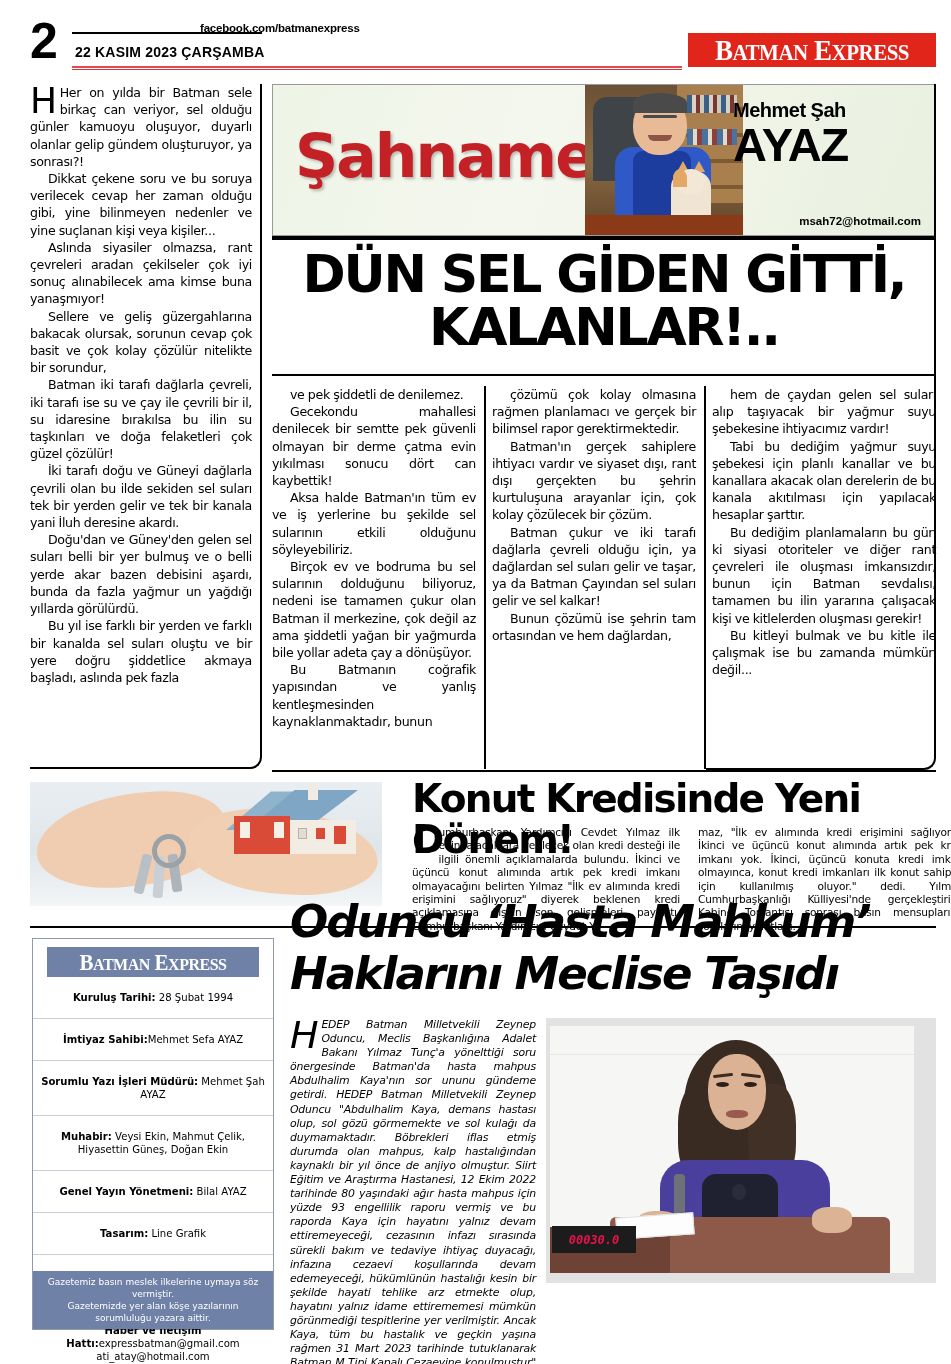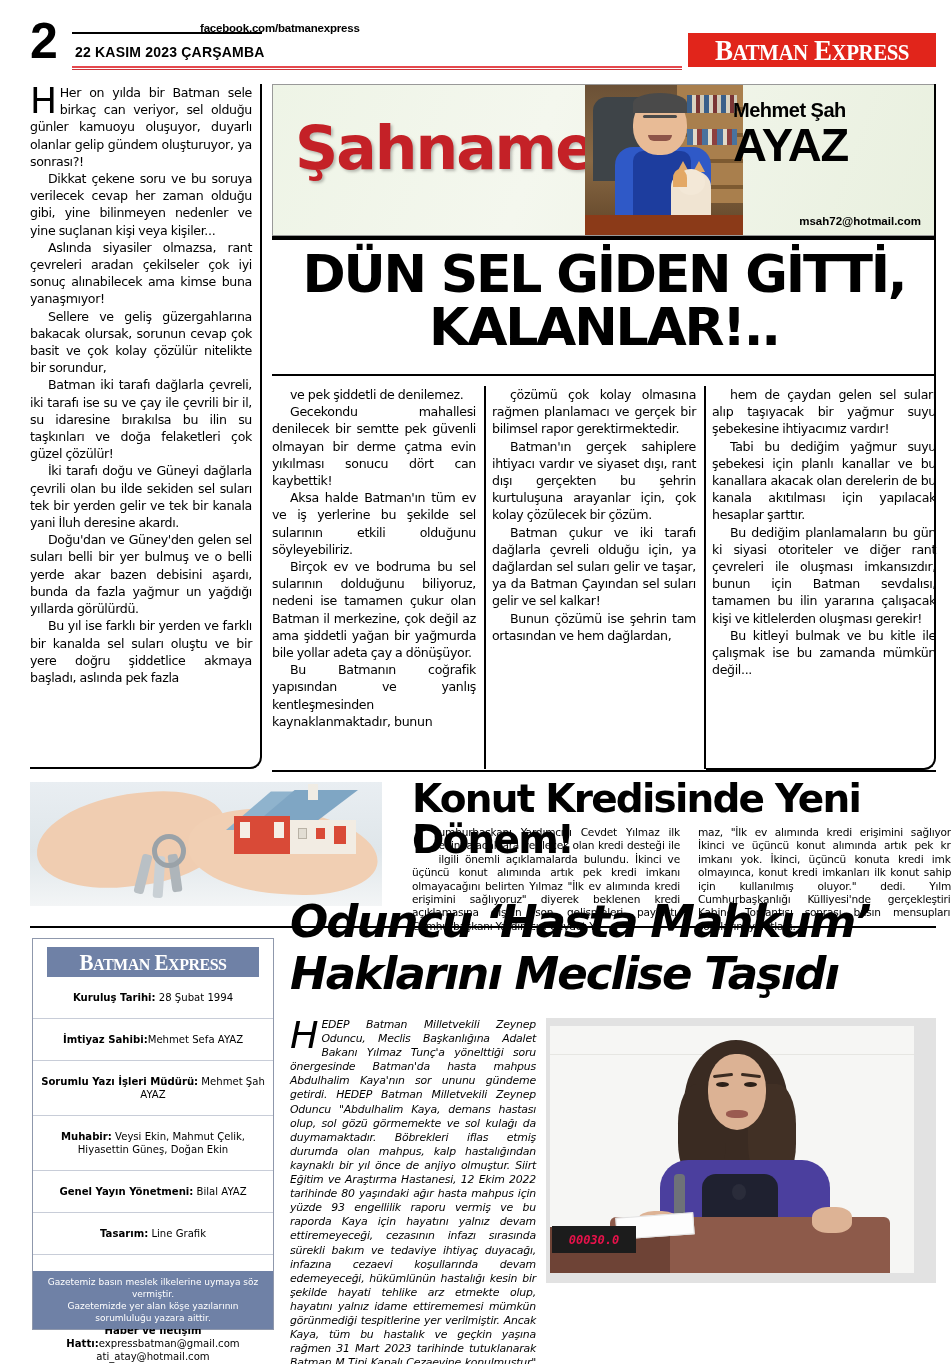--- a/index.html
+++ b/index.html
@@ -87,21 +87,21 @@
   }
 
   
   .sahname-banner {
     position: absolute; left: 272px; top: 84px; width: 664px; height: 152px;
     border: 1px solid #999;
     background: linear-gradient(110deg,#eef4e6 0%, #f4f7ee 40%, #e9f0df 100%);
     overflow: hidden;
   }
   .sahname-word {
-    position: absolute; left: 22px; top: 28px;
+    position: absolute; left: 22px; top: 36px;
     font-size: 60px; font-weight: bold; color: #c42127;
     font-family: "DejaVu Sans", sans-serif;
     letter-spacing: -2px;
     text-shadow: 2px 2px 3px rgba(0,0,0,0.25);
   }
   .author-photo {
     position: absolute; left: 312px; top: 0px; width: 158px; height: 152px;
     overflow: hidden;
     background: linear-gradient(180deg,#6b5136 0%,#8a6a45 50%,#5e4327 100%);
   }

